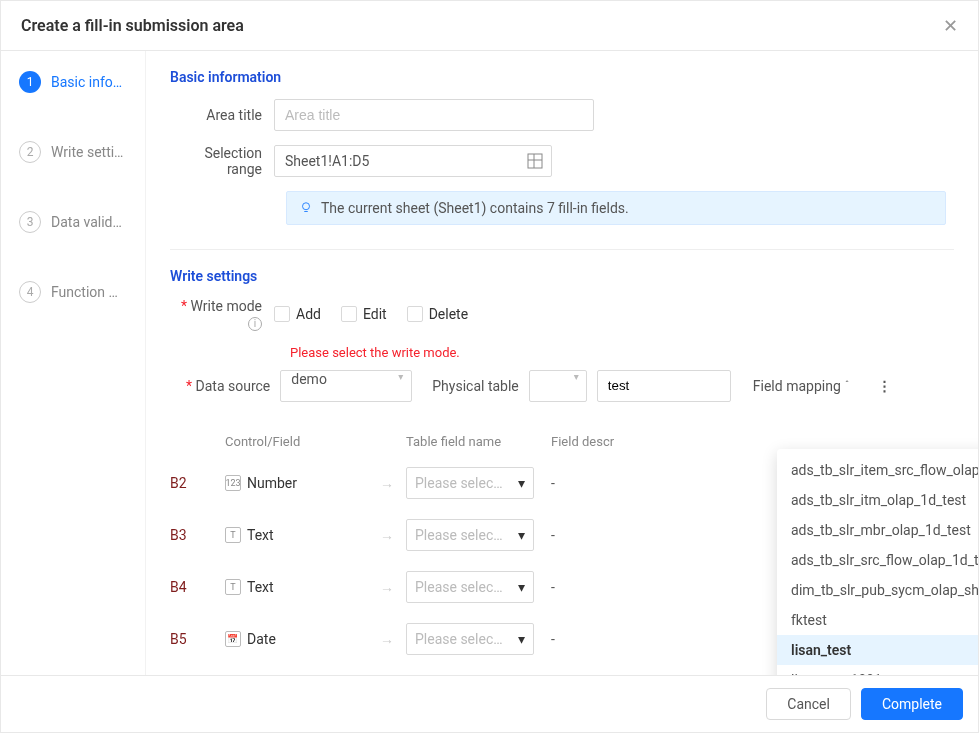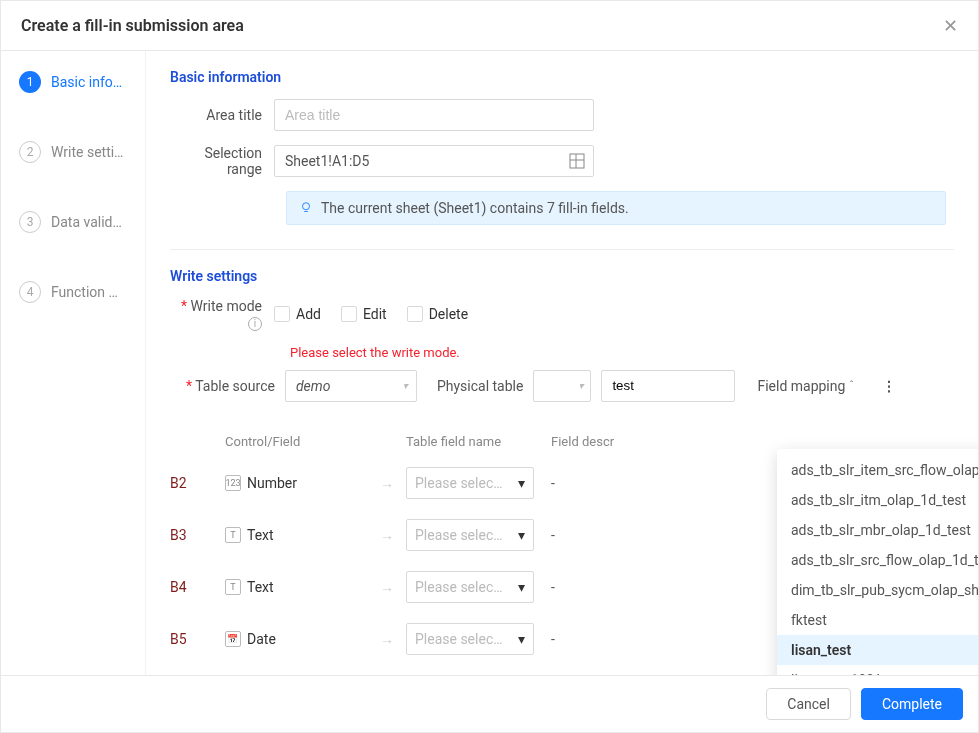--- a/index.html
+++ b/index.html
@@ -18,35 +18,35 @@
 .step-label.active { color: #1677ff; }
 .step-label.inactive { color: #888; }
 .main { flex: 1; padding: 18px 24px; overflow: auto; position: relative; }
 .section-title { font-size: 14px; font-weight: 600; margin-bottom: 14px; color: #1d4ed8; }
 .form-row { display: flex; align-items: center; margin-bottom: 14px; }
 .form-row .label { width: 104px; text-align: right; padding-right: 12px; color: #555; }
 .form-row .label.req::before { content: "* "; color: #f5222d; }
 .input-text { height: 32px; border: 1px solid #d9d9d9; border-radius: 2px; padding: 0 10px; font-size: 14px; color: #555; background: #fff; }
 .input-text::placeholder { color: #bbb; }
 .input-area-title { width: 320px; }
-.range-input { width: 320px; display: flex; align-items: center; justify-content: space-between; height: 32px; border: 1px solid #d9d9d9; border-radius: 2px; padding: 0 8px 0 10px; }
+.range-input { width: 278px; display: flex; align-items: center; justify-content: space-between; height: 32px; border: 1px solid #d9d9d9; border-radius: 2px; padding: 0 8px 0 10px; }
 .range-input .val { color: #555; }
 .range-icon { width: 16px; height: 16px; display: inline-block; }
 .info-banner { margin-left: 116px; background: #e6f4ff; border: 1px solid #d6e9ff; border-radius: 2px; padding: 8px 12px; display: flex; align-items: center; color: #555; margin-bottom: 0; width: 660px; }
 .info-banner svg { margin-right: 8px; flex-shrink: 0; }
 .divider { border-top: 1px solid #eee; margin: 24px 0 18px 0; }
 .checkbox-group { display: flex; align-items: center; gap: 20px; }
 .checkbox { display: flex; align-items: center; gap: 6px; }
 .checkbox .box { width: 16px; height: 16px; border: 1px solid #d9d9d9; border-radius: 2px; }
 .error-text { color: #f5222d; font-size: 13px; margin-left: 120px; margin-top: 2px; margin-bottom: 10px; }
 .sub-title { font-size: 14px; font-weight: 600; margin: 10px 0 14px 0; }
 .row2 { display: flex; align-items: center; gap: 10px; }
 .plabel { color: #555; }
 .plabel.req::before { content: "* "; color: #f5222d; }
-.select-box { display: flex; align-items: center; justify-content: space-between; height: 32px; border: 1px solid #d9d9d9; border-radius: 2px; padding: 0 8px 0 10px; background: #fff; font-style: italic; }
+.select-box { display: flex; align-items: flex-start; justify-content: space-between; height: 32px; border: 1px solid #d9d9d9; border-radius: 2px; padding: 0 8px 0 10px; background: #fff; }
 .select-box .text { white-space: nowrap; overflow: hidden; text-overflow: ellipsis; color: #555; }
 .select-box .caret { color: #bbb; font-size: 10px; margin-left: 4px; }
 .ds-select { width: 132px; }
 .pt-select { width: 58px; padding-left: 40px; }
 .search-input { width: 134px; height: 32px; border: 1px solid #d9d9d9; border-radius: 2px; padding: 0 10px; }
 .field-mapping { display: flex; align-items: center; gap: 4px; color: #555; margin-left: 12px; }
 .more-icon { color: #555; cursor: pointer; font-weight: bold; }
 .table { margin-top: 24px; }
 .thead { display: flex; align-items: center; color: #888; font-size: 13px; padding: 8px 0; }
 .col-cell { width: 55px; }
@@ -141,21 +141,21 @@
             </div>
           <div class="checkbox">
               <span class="box"></span>
               <span>Delete</span>
             </div>
         </div>
       </div>
       <div class="error-text">Please select the write mode.</div>
 
       <div class="row2" style="margin-left:16px;">
-        <span class="plabel req">Table source</span>
+        <span class="plabel req">Data source</span>
         <div class="select-box ds-select">
           <span class="text">demo</span>
           <span class="caret">▾</span>
         </div>
         <span class="plabel" style="margin-left:10px;">Physical table</span>
         <div class="select-box pt-select">
           <span class="text">Existi…</span>
           <span class="caret">▾</span>
         </div>
         <input class="search-input" value="test" style="">

